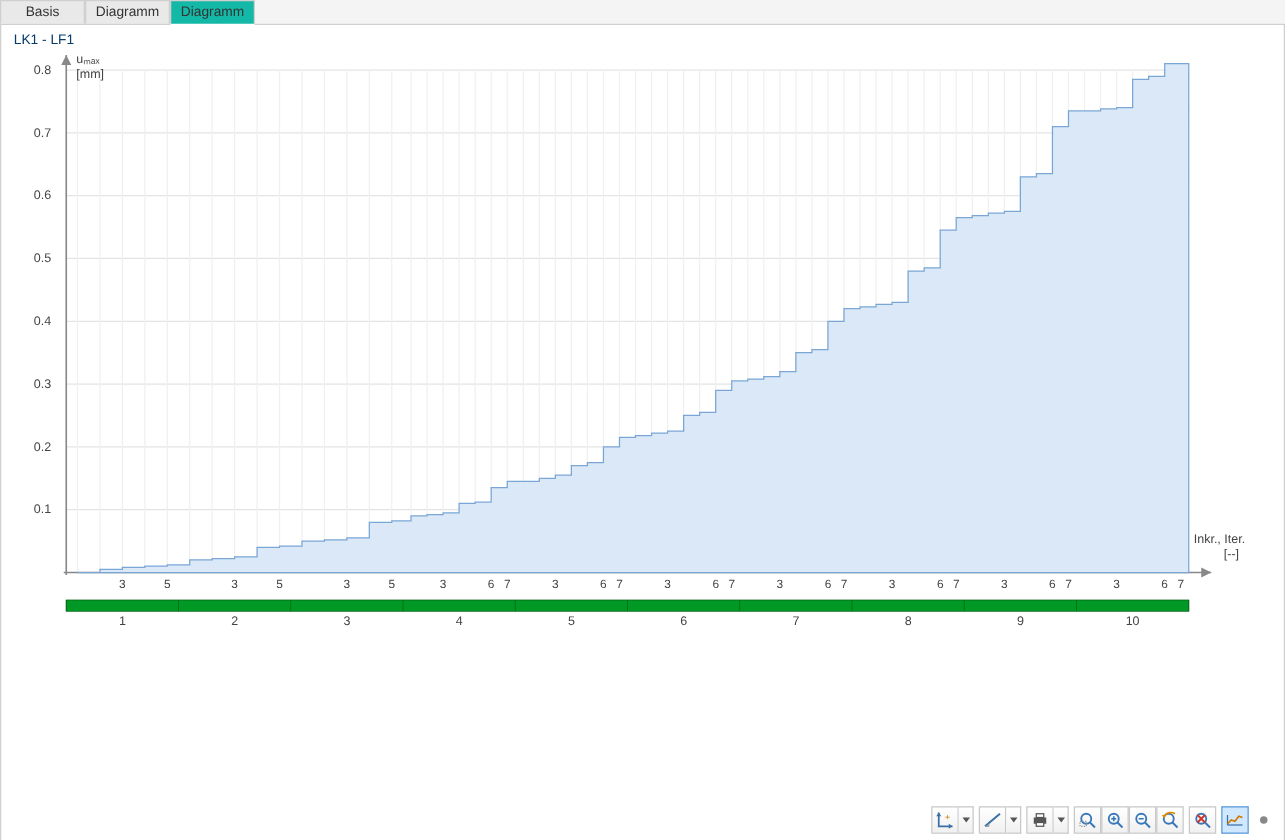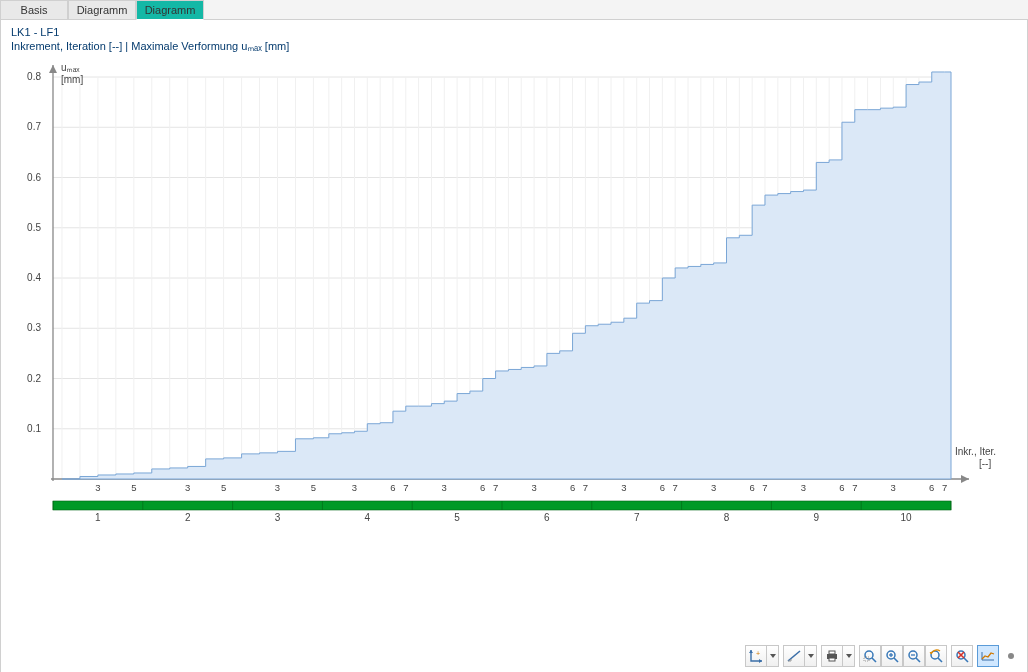--- a/index.html
+++ b/index.html
@@ -92,21 +92,20 @@
 <body>
 
 <div class="tabs">
   <div class="tab">Basis</div>
   <div class="tab">Diagramm</div>
   <div class="tab active">Diagramm</div>
 </div>
 
 <div class="content">
   <div class="title-line1">LK1 - LF1</div>
-  <div class="title-line2">Inkrement, Iteration [--] | Maximale Verformung uₘₐₓ [mm]</div>
 
   <svg id="chart-svg" width="1000" height="525">
       <line x1="42" x2="940" y1="369.75" y2="369.75" stroke="#e4e4e4" stroke-width="1"></line>
       <text x="30" y="372.75" text-anchor="end" font-size="10" fill="#444">0.1</text>
       <line x1="42" x2="940" y1="319.5" y2="319.5" stroke="#e4e4e4" stroke-width="1"></line>
       <text x="30" y="322.5" text-anchor="end" font-size="10" fill="#444">0.2</text>
       <line x1="42" x2="940" y1="269.25" y2="269.25" stroke="#e4e4e4" stroke-width="1"></line>
       <text x="30" y="272.25" text-anchor="end" font-size="10" fill="#444">0.3</text>
       <line x1="42" x2="940" y1="219" y2="219" stroke="#e4e4e4" stroke-width="1"></line>
       <text x="30" y="222" text-anchor="end" font-size="10" fill="#444">0.4</text>

